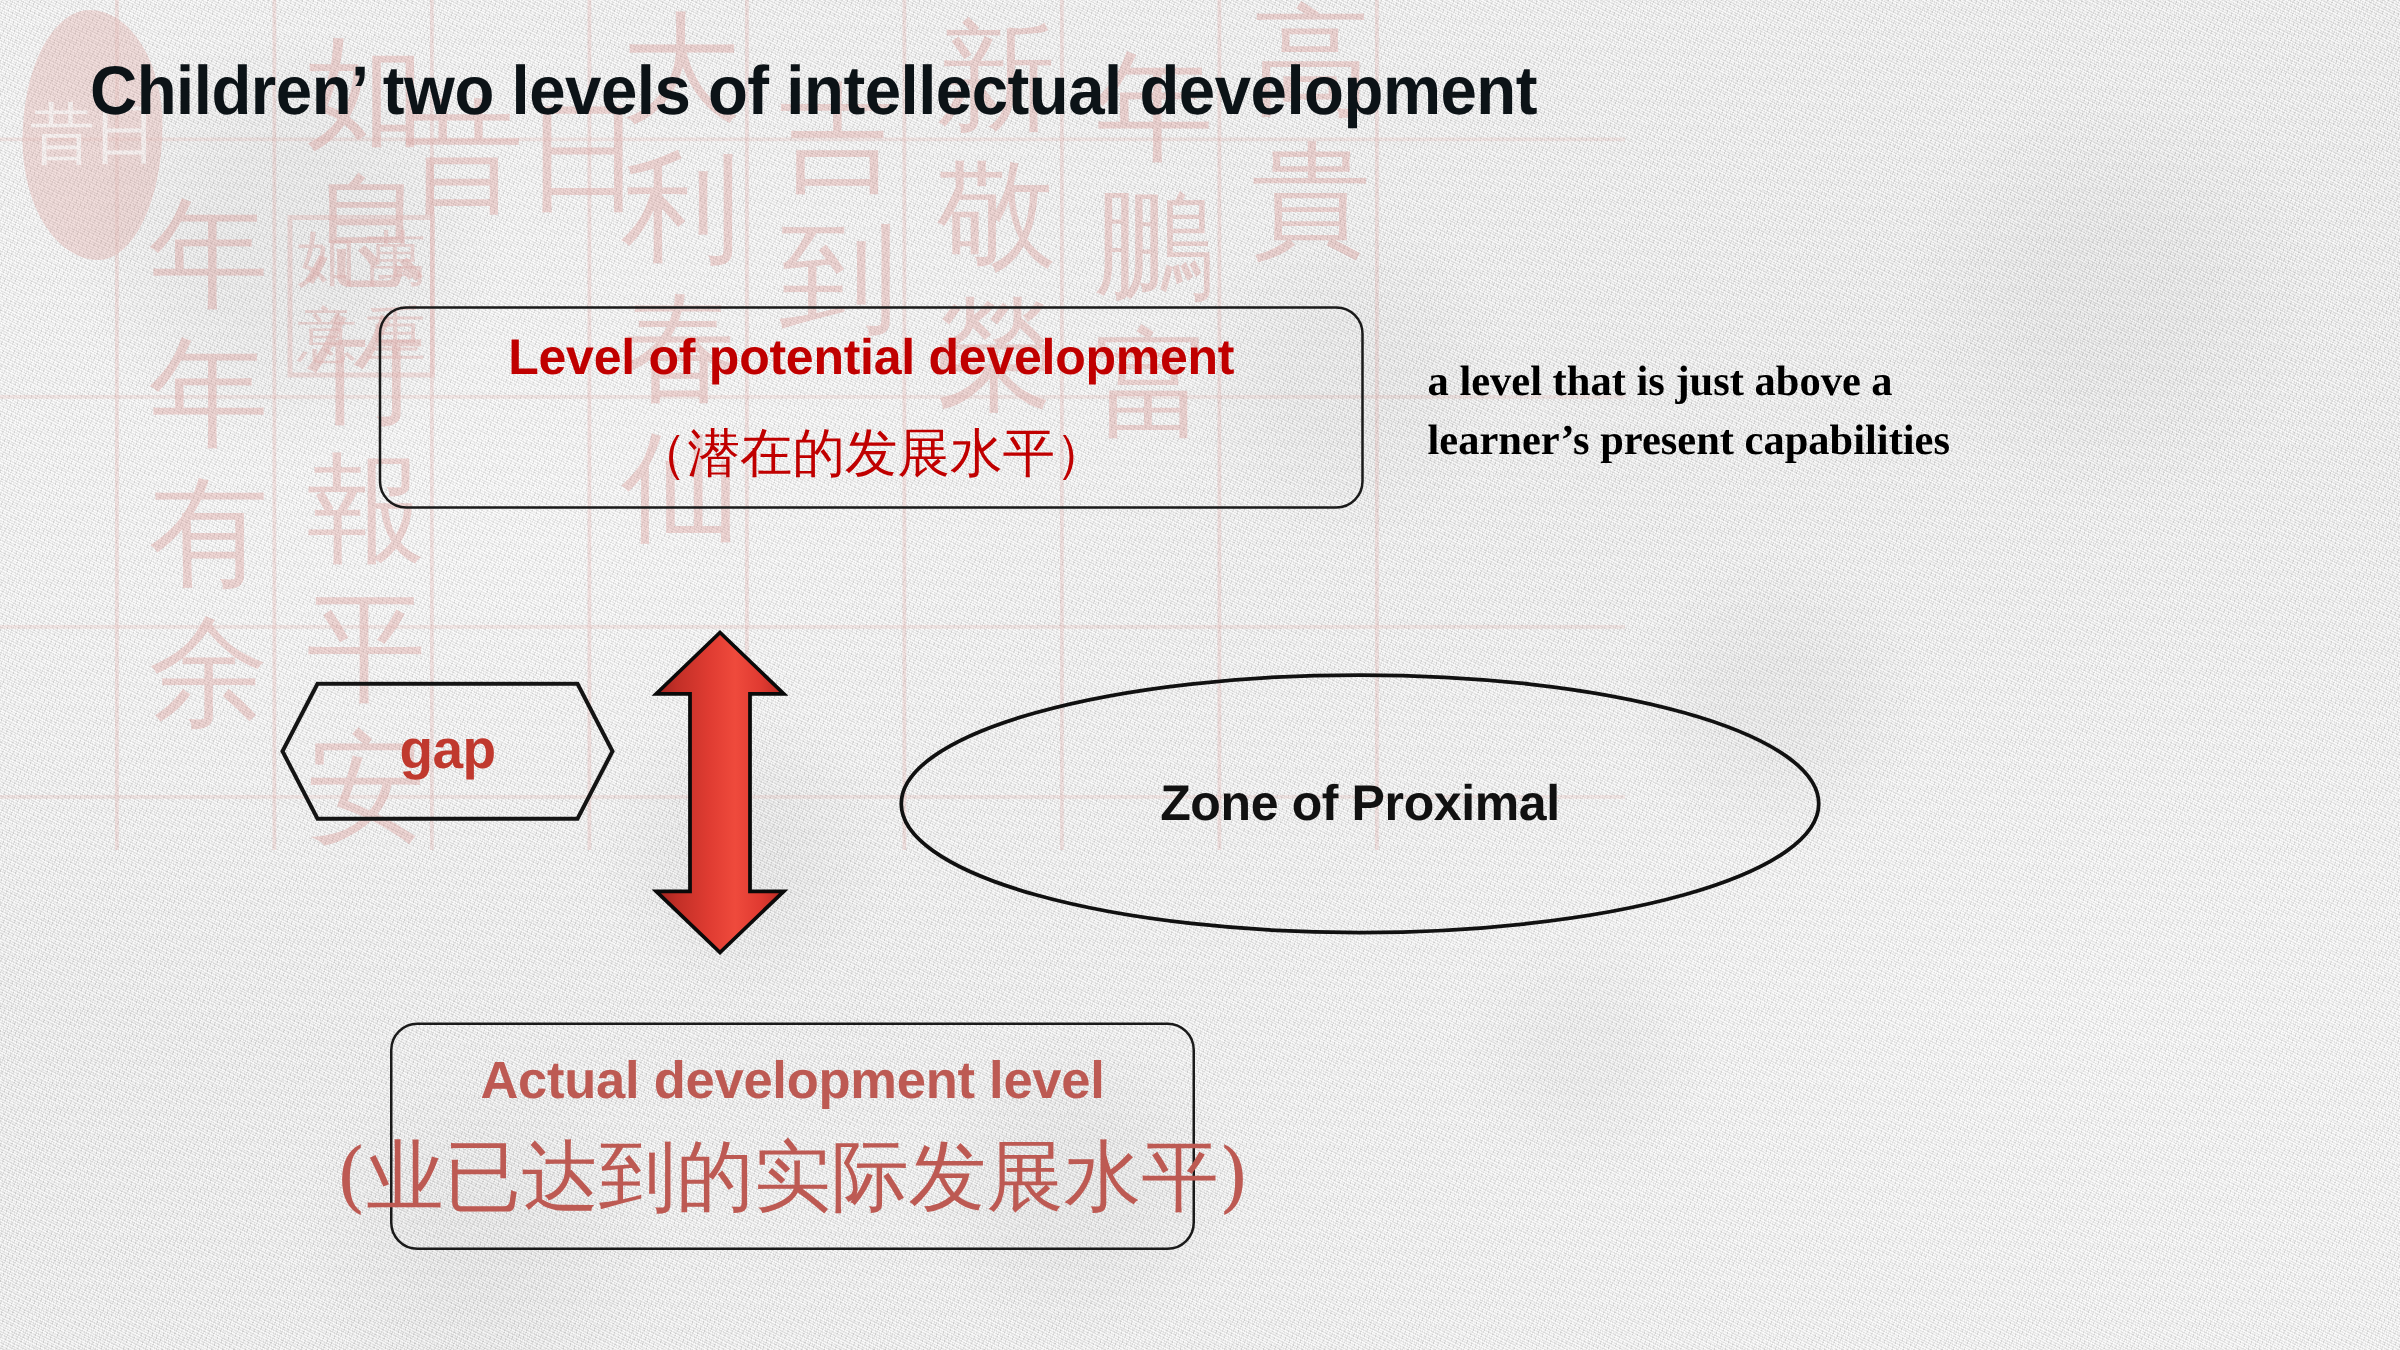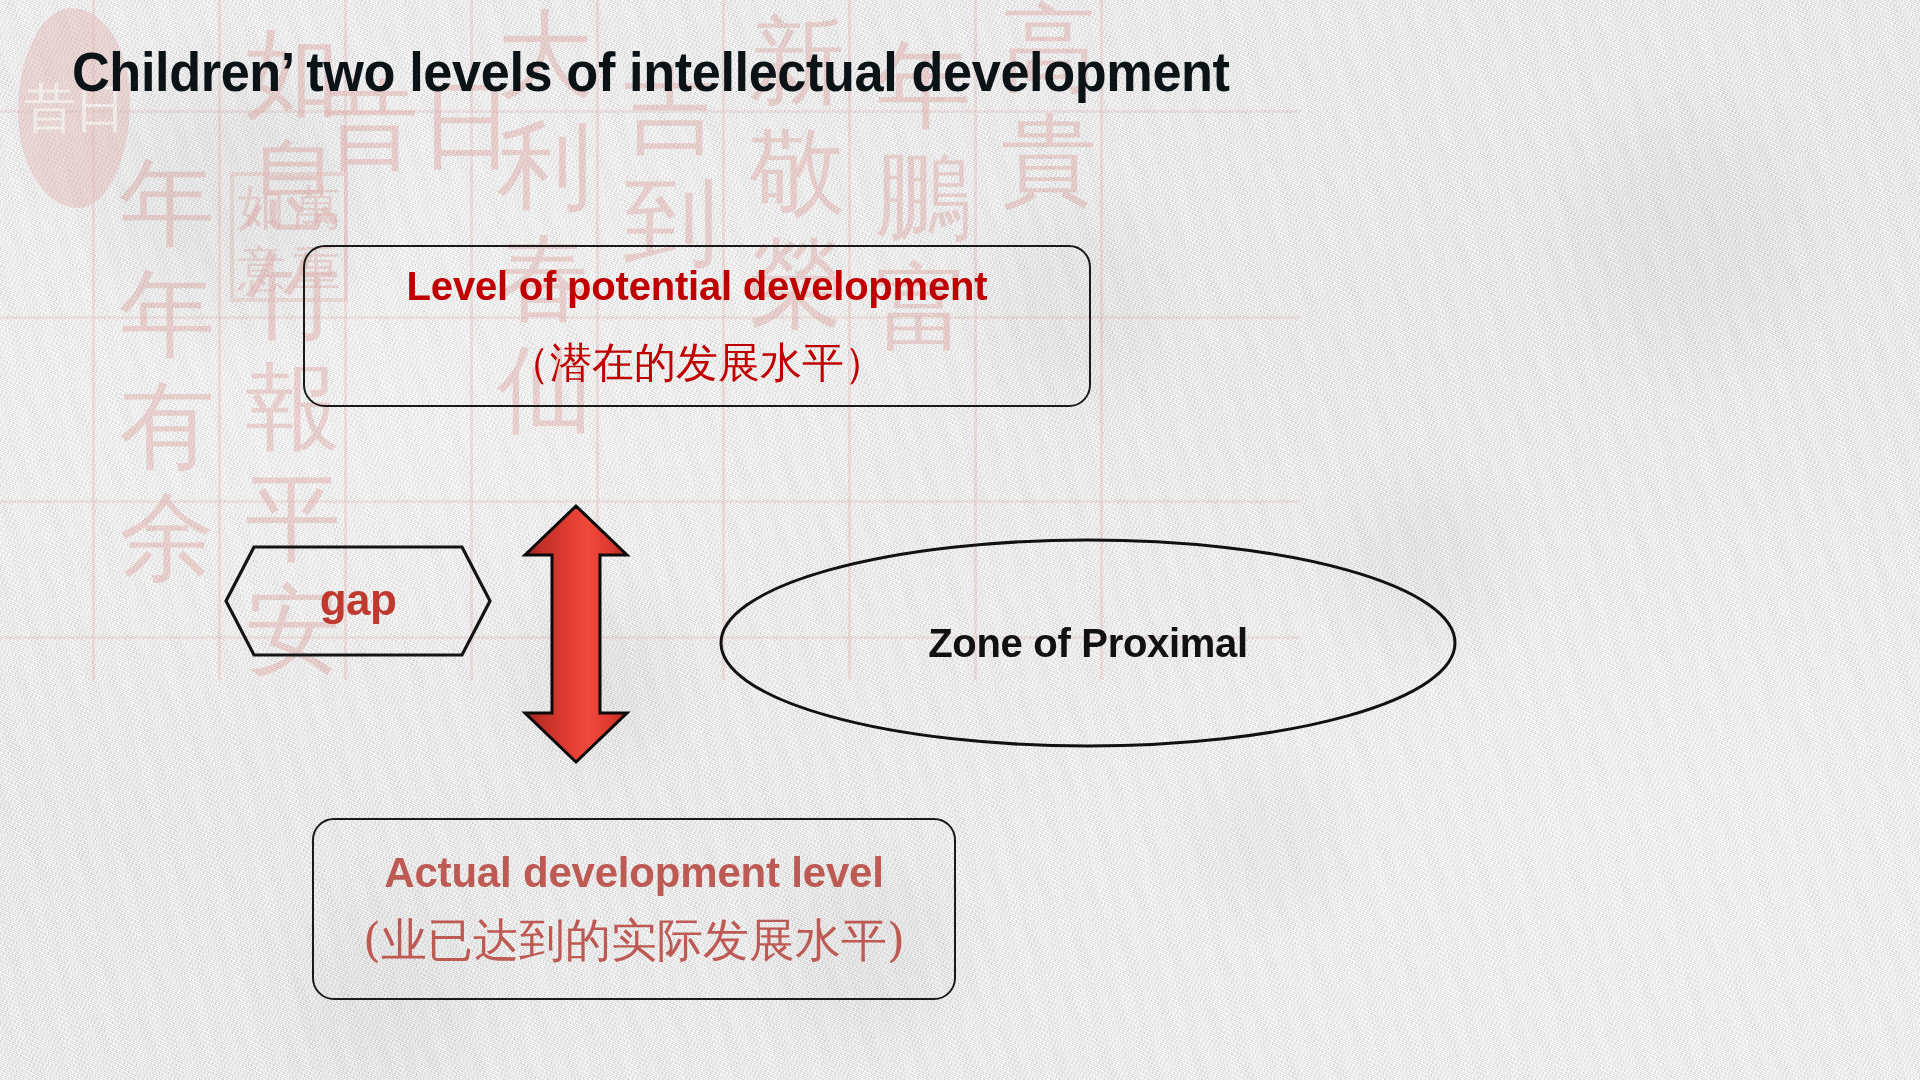--- a/index.html
+++ b/index.html
@@ -205,21 +205,21 @@
     font-weight: bold;
     font-size: 42px;
     line-height: 1.12;
     letter-spacing: -0.2px;
     white-space: nowrap;
   }
   #box-actual .line-zh {
     color: #bd5a53;
     font-family: "DejaVu Serif", "Liberation Serif", serif;
     font-weight: 400;
-    font-size: 46px;
+    font-size: 62px;
     line-height: 1.2;
     white-space: nowrap;
     margin-top: 2px;
   }
 
   
   #caption-right {
     position: absolute;
     left: 1142px;
     top: 283px;
@@ -352,20 +352,24 @@
     </div>
   </div>
 
   <div id="title">Children’ two levels of intellectual development</div>
 
   <div class="round-box" id="box-potential">
     <div class="line-en">Level of potential development</div>
     <div class="line-zh">（潜在的发展水平）</div>
   </div>
 
+  <div id="caption-right">
+    <span class="cap-line">a level that is just above a</span>
+    <span class="cap-line">learner’s present capabilities</span>
+  </div>
 
   <div id="hex-gap">
     <svg viewBox="0 0 268 112" preserveAspectRatio="none">
       <polygon points="30,2 238,2 266,56 238,110 30,110 2,56" fill="none" stroke="#141414" stroke-width="3.2" stroke-linejoin="miter"></polygon>
     </svg>
     <div class="hex-label">gap</div>
   </div>
 
   <div id="arrow-double">
     <svg viewBox="0 0 112 262" preserveAspectRatio="none">

